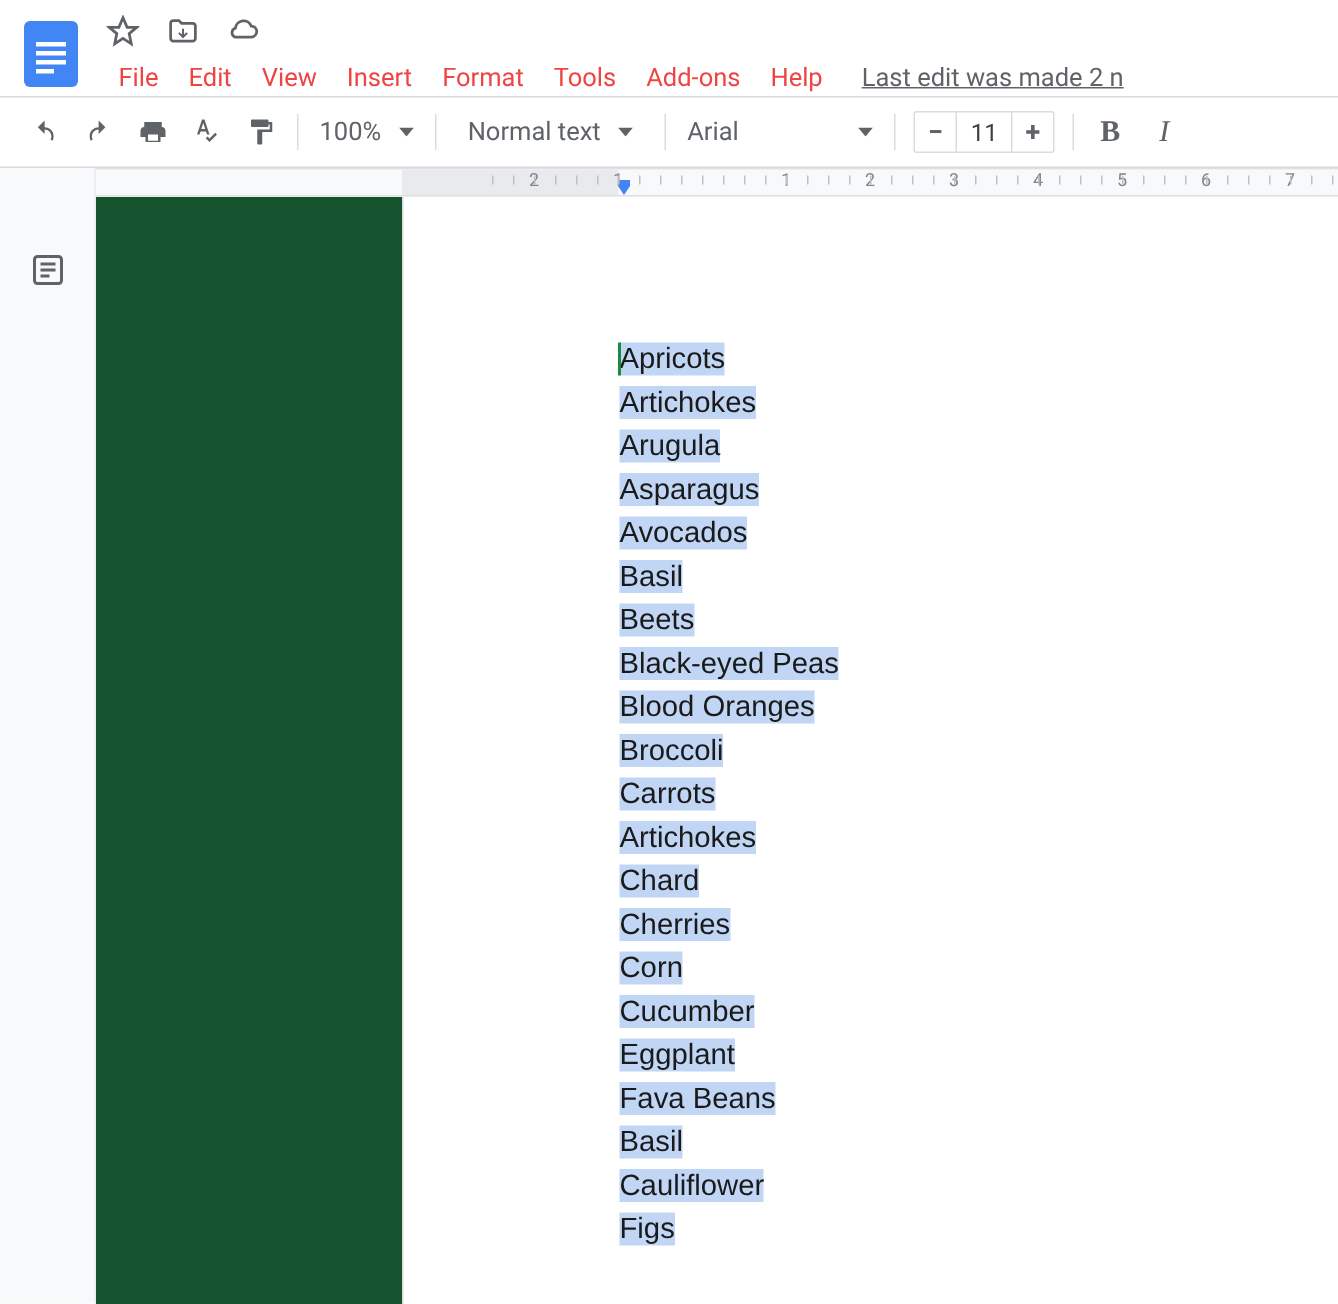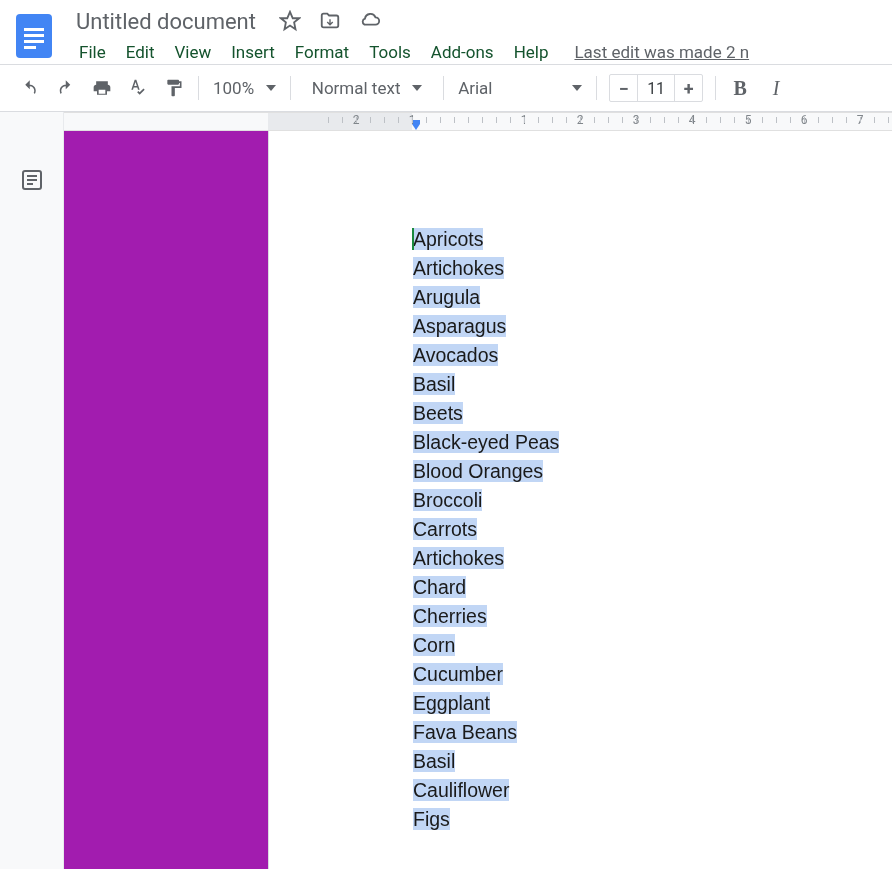--- a/index.html
+++ b/index.html
@@ -51,21 +51,21 @@
   }
   .menubar {
     display: flex;
     align-items: center;
     gap: 2px;
     height: 30px;
     font-family: Roboto, Arial, sans-serif;
   }
   .menu-item {
     font-size: 17px;
-    color: #14532d;
+    color: #ef4444;
     padding: 4px 9px;
     cursor: pointer;
     border-radius: 4px;
   }
   .last-edit {
     font-size: 17px;
     color: #5f6368;
     text-decoration: underline;
     margin-left: 15px;
     cursor: pointer;
@@ -193,21 +193,21 @@
     position: absolute;
     top: 7px;
   }
   .doc-area {
     position: absolute;
     top: 18px;
     left: 0;
     right: 0;
     bottom: 0;
     overflow: auto;
-    background: #a21caf;
+    background: #14532d;
   }
   .page {
     width: 720px;
     min-height: 900px;
     background: #fff;
     margin: 0 0 0 204px;
     border: 1px solid #dadce0;
     border-top: none;
     padding: 94px 0 0 144px;
   }
@@ -239,21 +239,20 @@
     <svg width="40" height="48" viewBox="0 0 40 48">
       <rect x="2" y="2" width="36" height="44" rx="4" fill="#4285f4"></rect>
       <rect x="10" y="16" width="20" height="3" fill="#fff"></rect>
       <rect x="10" y="22" width="20" height="3" fill="#fff"></rect>
       <rect x="10" y="28" width="20" height="3" fill="#fff"></rect>
       <rect x="10" y="34" width="12" height="3" fill="#fff"></rect>
     </svg>
   </div>
   <div class="title-area">
     <div class="title-row">
-      <div class="doc-title">Untitled document</div>
       <span class="title-icon">
         <svg width="22" height="22" viewBox="0 0 24 24" fill="none" stroke="#5f6368" stroke-width="2">
             <path d="M12 2l3 7h7l-5.5 4.5L18 21l-6-4-6 4 1.5-7.5L2 9h7z"></path>
           </svg>
       </span>
       <span class="title-icon">
         <svg width="22" height="22" viewBox="0 0 24 24" fill="none" stroke="#5f6368" stroke-width="2">
             <path d="M3 6a2 2 0 012-2h4l2 2h8a2 2 0 012 2v9a2 2 0 01-2 2H5a2 2 0 01-2-2V6z"></path>
             <path d="M12 10v6M9 13l3 3 3-3" stroke-width="1.5"></path>
           </svg>

